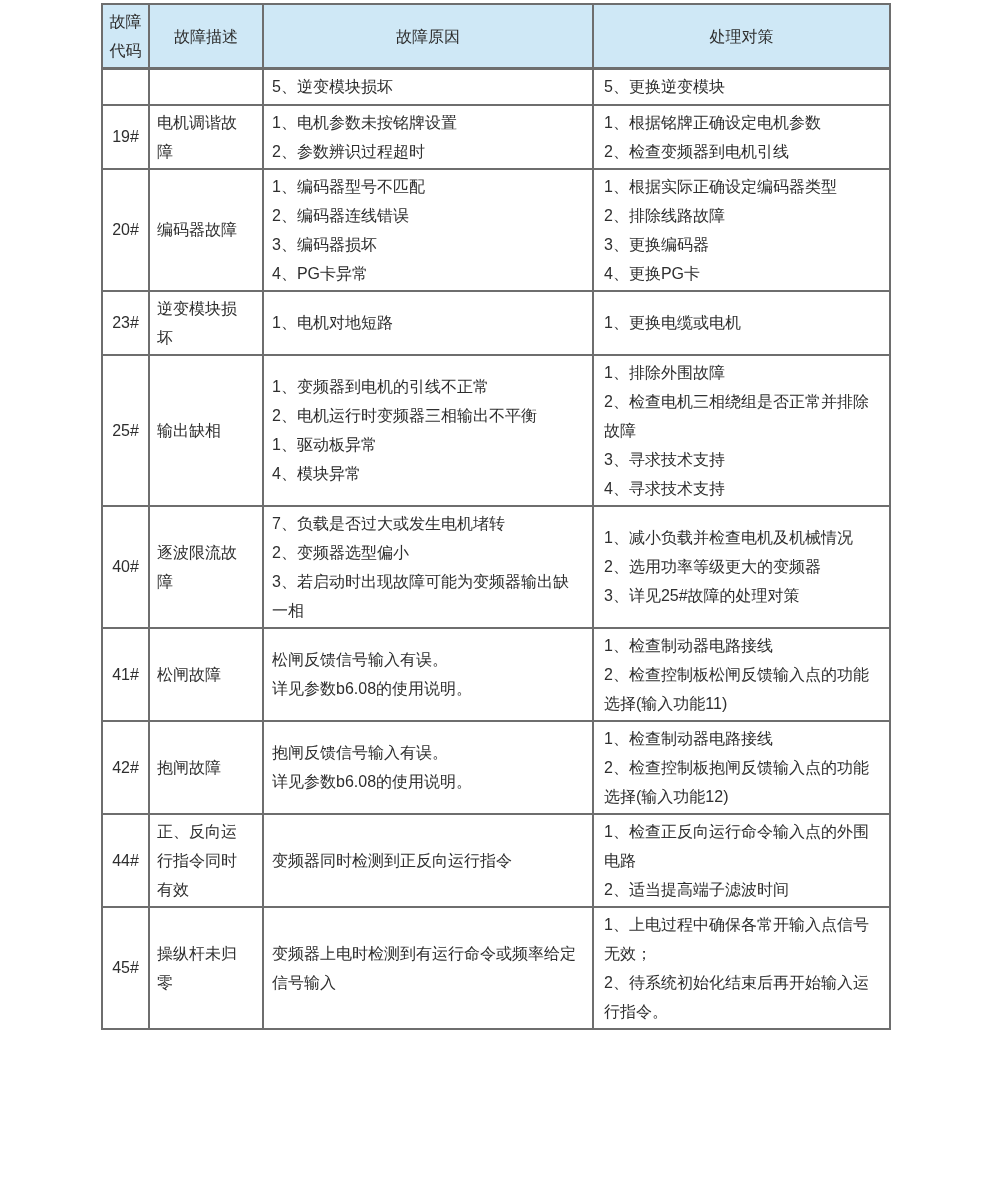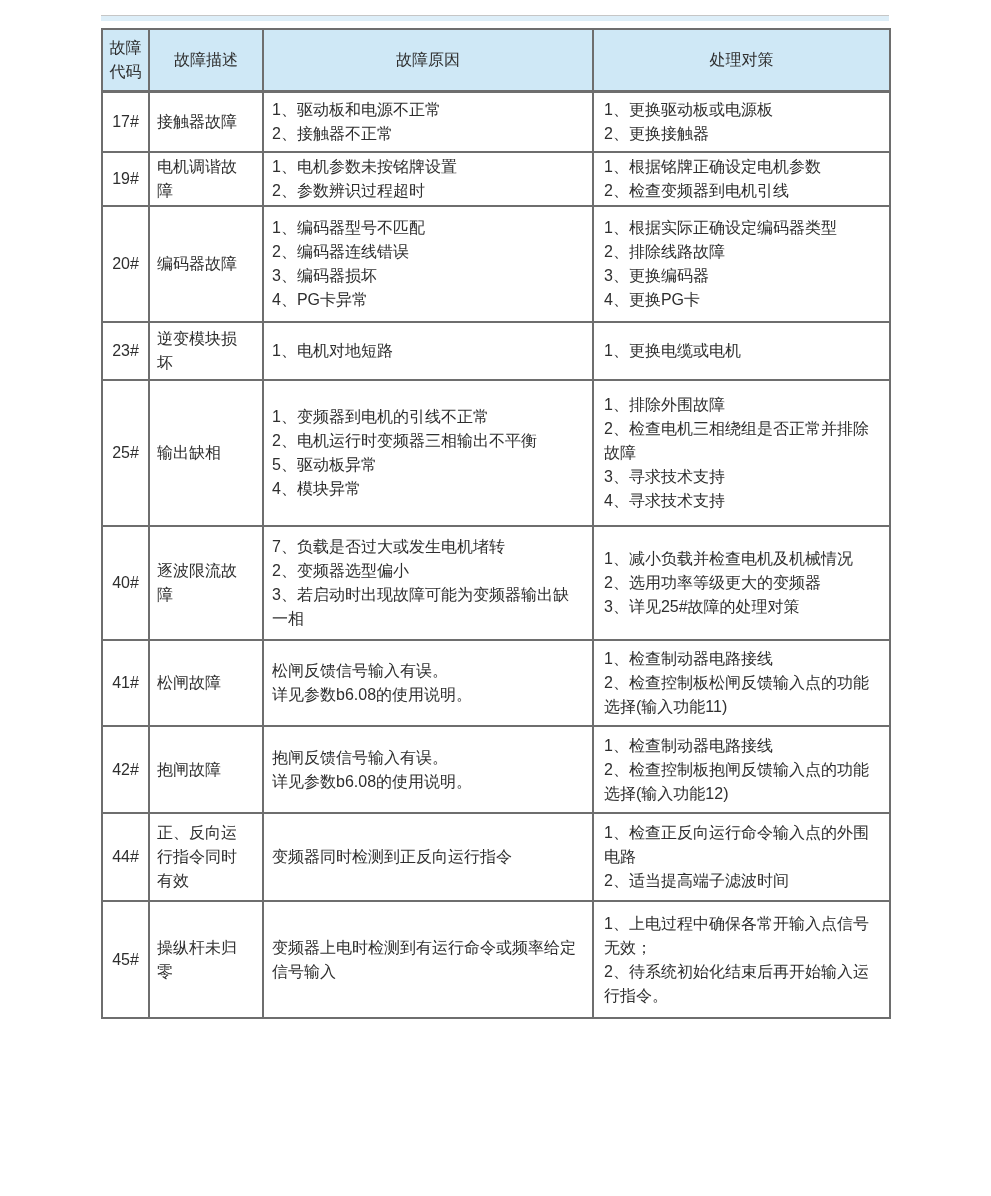--- a/index.html
+++ b/index.html
@@ -22,27 +22,27 @@
     left: 101px;
     top: 15px;
     width: 788px;
     height: 5px;
     border-top: 1px solid #c6c6c6;
     background: #ddeef8;
   }
   table.fault-table {
     position: absolute;
     left: 101px;
-    top: 28px;
+    top: 3px;
     width: 788px;
     border-collapse: collapse;
     table-layout: fixed;
     color: #2e2e2e;
     font-size: 16px;
-    line-height: 24px;
+    line-height: 29px;
   }
   .fault-table th, .fault-table td {
     border: 2px solid #6e6e6e;
     vertical-align: middle;
     word-break: break-all;
     overflow-wrap: anywhere;
   }
   .fault-table thead tr { height: 62px; }
   .fault-table th {
     background: #cfe8f6;
@@ -72,30 +72,28 @@
     </colgroup>
     <thead>
       <tr>
         <th>故障代码</th>
         <th>故障描述</th>
         <th>故障原因</th>
         <th>处理对策</th>
       </tr>
     </thead>
     <tbody id="table-body">
-        <tr style="height: 61px;">
-          <td class="code-cell">17#</td>
-          <td class="desc-cell">接触器故障</td>
-          <td class="cause-cell">
-            <div class="cell-line">1、驱动板和电源不正常</div>
-            <div class="cell-line">2、接触器不正常</div>
-          </td>
-          <td class="action-cell">
-            <div class="cell-line">1、更换驱动板或电源板</div>
-            <div class="cell-line">2、更换接触器</div>
+        <tr style="height: 36px;">
+          <td class="code-cell"></td>
+          <td class="desc-cell"></td>
+          <td class="cause-cell">
+            <div class="cell-line">5、逆变模块损坏</div>
+          </td>
+          <td class="action-cell">
+            <div class="cell-line">5、更换逆变模块</div>
           </td>
         </tr>
         <tr style="height: 48px;">
           <td class="code-cell">19#</td>
           <td class="desc-cell">电机调谐故障</td>
           <td class="cause-cell">
             <div class="cell-line">1、电机参数未按铭牌设置</div>
             <div class="cell-line">2、参数辨识过程超时</div>
           </td>
           <td class="action-cell">
@@ -128,21 +126,21 @@
           <td class="action-cell">
             <div class="cell-line">1、更换电缆或电机</div>
           </td>
         </tr>
         <tr style="height: 146px;">
           <td class="code-cell">25#</td>
           <td class="desc-cell">输出缺相</td>
           <td class="cause-cell">
             <div class="cell-line">1、变频器到电机的引线不正常</div>
             <div class="cell-line">2、电机运行时变频器三相输出不平衡</div>
-            <div class="cell-line">5、驱动板异常</div>
+            <div class="cell-line">1、驱动板异常</div>
             <div class="cell-line">4、模块异常</div>
           </td>
           <td class="action-cell">
             <div class="cell-line">1、排除外围故障</div>
             <div class="cell-line">2、检查电机三相绕组是否正常并排除故障</div>
             <div class="cell-line">3、寻求技术支持</div>
             <div class="cell-line">4、寻求技术支持</div>
           </td>
         </tr>
         <tr style="height: 114px;">

